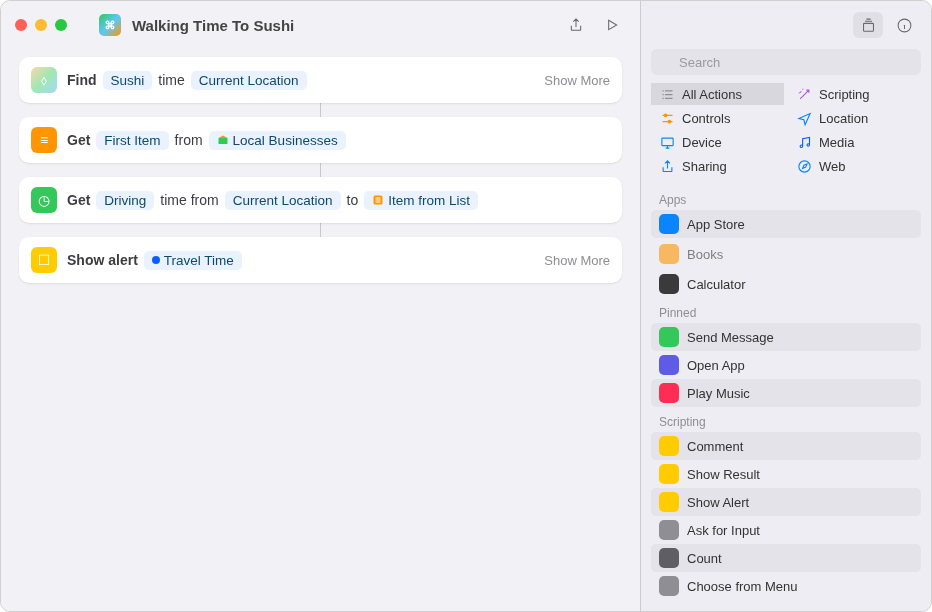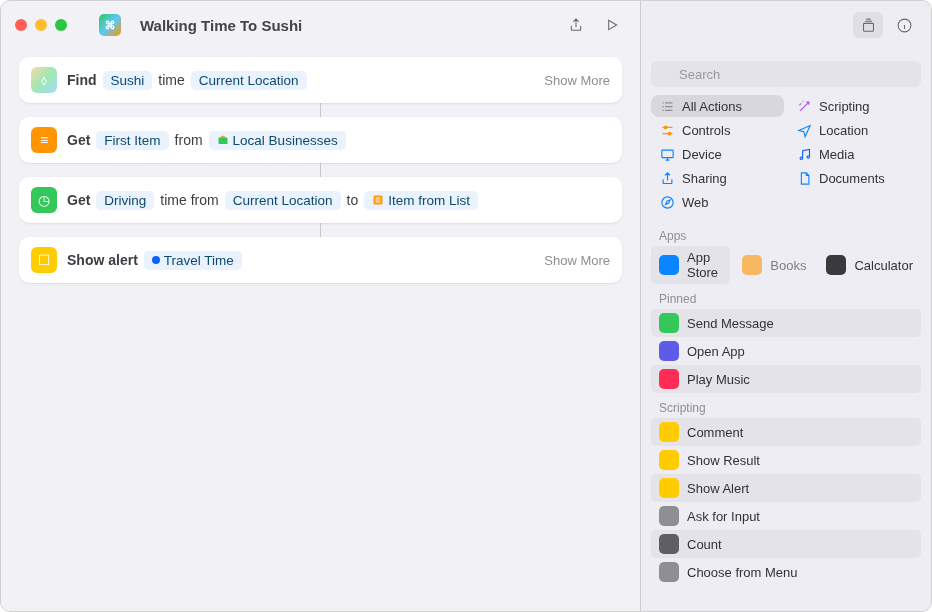--- a/index.html
+++ b/index.html
@@ -34,21 +34,21 @@
   }
   .traffic-lights { display: flex; gap: 8px; margin-right: 24px; }
   .tl { width: 12px; height: 12px; border-radius: 50%; }
   .tl.red { background:#ff5f57; } .tl.yel{background:#febc2e;} .tl.grn{background:#28c840;}
   .app-icon {
     width:22px;height:22px;border-radius:5px;
     background: linear-gradient(135deg,#34c759,#5ac8fa,#ff9500);
     display:flex;align-items:center;justify-content:center;
     color:#fff;font-weight:bold;font-size:11px;
   }
-  .title { font-weight:600; font-size:15px; color:#444; margin-left:11px;}
+  .title { font-weight:600; font-size:15px; color:#444; margin-left:3px;}
   .title-spacer { flex:1; }
   .toolbar-btn {
     width:28px;height:26px;border-radius:5px;
     display:flex;align-items:center;justify-content:center;
     color:#6a6a6e;
   }
   .toolbar-btn svg{width:16px;height:16px;stroke:currentColor;fill:none;stroke-width:1.6;}
   .workflow {
     padding: 8px 18px 18px 18px;
     display:flex;flex-direction:column;
@@ -100,51 +100,51 @@
     display:flex;align-items:center;justify-content:center;color:#6a6a6e;
   }
   .sb-tb-btn.active{background:#e0dfe6;}
   .sb-tb-btn svg{width:17px;height:17px;stroke:currentColor;fill:none;stroke-width:1.5;}
   .search-wrap{padding:0 10px 8px 10px;}
   .search{
     width:100%;height:26px;border-radius:6px;background:#e4e3e9;
     border:none;padding:0 8px 0 28px;font-size:13px;color:#333;
     position: relative;
   }
-  .search-wrap{position:relative;margin-top:12px;}
+  .search-wrap{position:relative;}
   .search-icon{position:absolute;left:17px;top:4px;color:#8e8e93;}
   .search-icon svg{width:14px;height:14px;stroke:currentColor;fill:none;stroke-width:2;}
   .search::placeholder{color:#9a9aa0;}
   .categories{
     display:grid;grid-template-columns:1fr 1fr;
     gap:2px 4px;padding:0 10px 8px 10px;
   }
   .cat{
     display:flex;align-items:center;gap:7px;
-    padding:3px 8px;border-radius:8px;font-size:13px;
+    padding:3px 8px;border-radius:0;font-size:13px;
   }
   .cat.selected{background:#d8d7de;}
   .cat .ci{width:16px;height:16px;display:flex;align-items:center;justify-content:center;}
   .cat .ci svg{width:15px;height:15px;}
   .section-label{
     font-size:12px;color:#8e8e93;font-weight:500;
     padding:8px 18px 3px 18px;
   }
   .item-list{padding:0 10px;}
   .item{
     display:flex;align-items:center;gap:8px;
     padding:4px 8px;border-radius:5px;font-size:13px;
   }
   .item.alt{background:#e4e3ea;}
   .item-icon{
     width:20px;height:20px;border-radius:5px;flex-shrink:0;
     display:flex;align-items:center;justify-content:center;
     color:#fff;font-size:11px;font-weight:bold;
   }
-  .apps-row{display:grid;grid-template-columns:1fr 1fr 1fr;gap:2px 4px;padding:0 10px;}
+  .apps-row{display:grid;grid-template-columns:1fr;gap:2px 4px;padding:0 10px;}
 </style>
 </head>
 <body>
 
 <div class="window">
 
   <div class="main-pane">
     <div class="titlebar">
       <div class="traffic-lights">
         <div class="tl red"></div>
@@ -299,28 +299,20 @@
           <span class="ci" style="color:#0a84ff">
             <svg viewBox="0 0 24 24" fill="none" stroke="currentColor" stroke-width="1.8">
               <path d="M12 3v12M8 7l4-4 4 4M5 13v6a1 1 0 001 1h12a1 1 0 001-1v-6"></path>
             </svg>
           </span>
           <span>Sharing</span>
         </div>
         <div class="cat">
           <span class="ci" style="color:#0a84ff">
             <svg viewBox="0 0 24 24" fill="none" stroke="currentColor" stroke-width="1.8">
-              <path d="M7 3h8l4 4v14H7zM15 3v4h4"></path>
-            </svg>
-          </span>
-          <span>Documents</span>
-        </div>
-        <div class="cat">
-          <span class="ci" style="color:#0a84ff">
-            <svg viewBox="0 0 24 24" fill="none" stroke="currentColor" stroke-width="1.8">
               <circle cx="12" cy="12" r="9"></circle>
               <path d="M9 15l2-5 5-2-2 5-5 2z"></path>
             </svg>
           </span>
           <span>Web</span>
         </div>
       </div>
 
     <div class="section-label">Apps</div>
     <div class="apps-row" id="apps">

